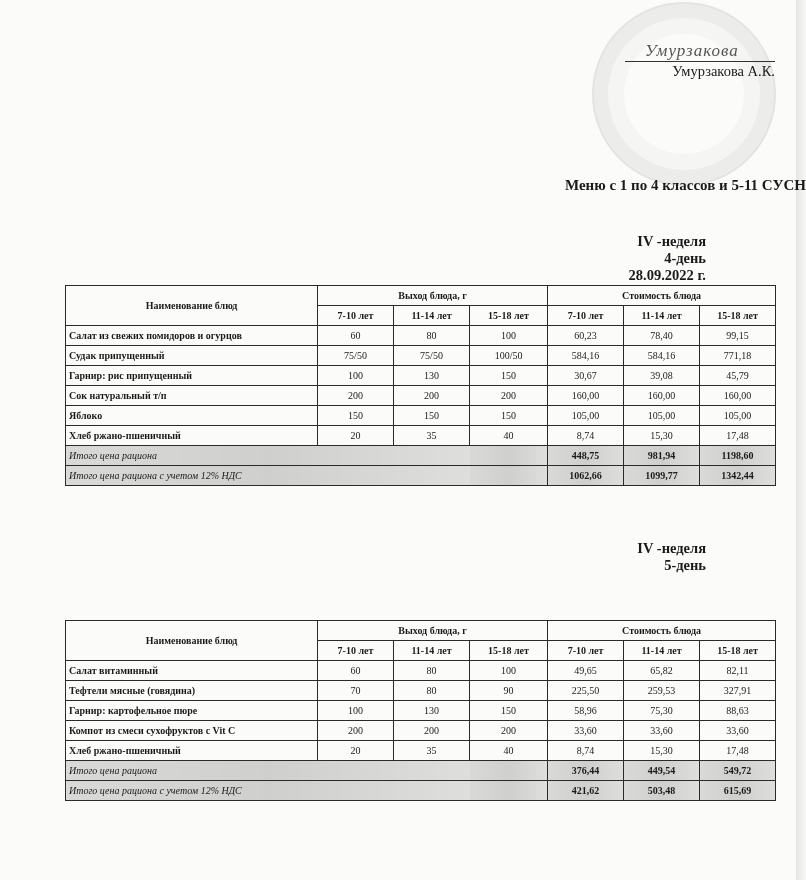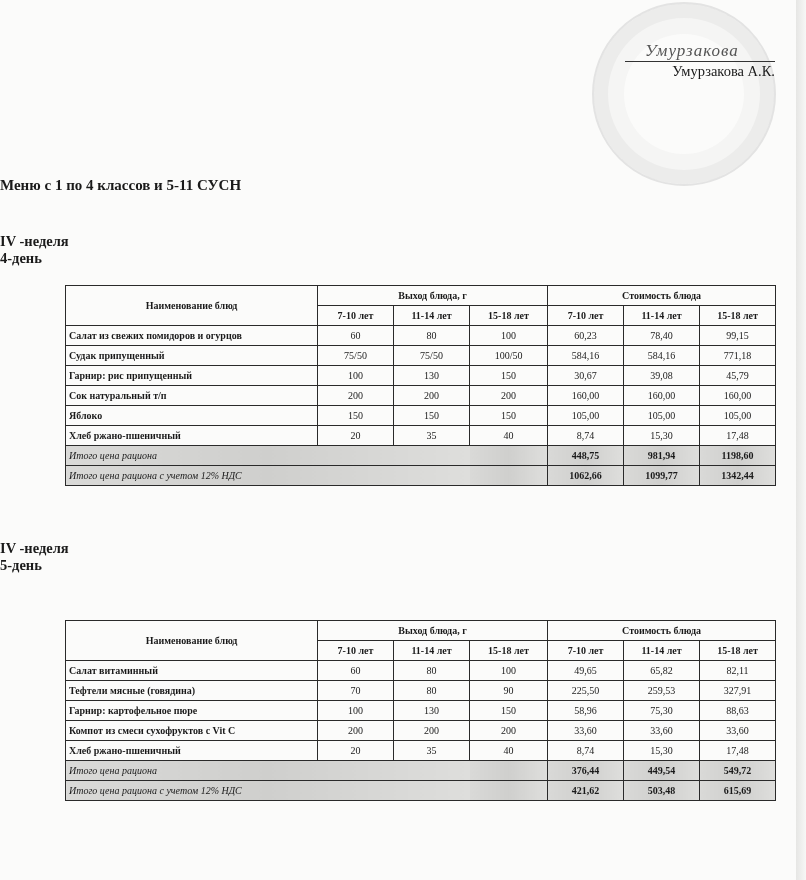--- a/index.html
+++ b/index.html
@@ -30,25 +30,25 @@
     }
     .approve .sig-line {
       display: block; margin-left: auto; width: 150px; height: 17px;
       border-bottom: 1px solid #333; position: relative;
     }
     .approve .sig {
       position: absolute; left: 20px; top: -3px; font-style: italic;
       font-size: 17px; color: #555; letter-spacing: 1px; font-family: Liberation Serif, serif;
     }
     .title {
-      position: absolute; left: 0; width: 806px; top: 177px; text-align: left;
+      position: absolute; left: 0; width: 806px; top: 177px; text-align: right;
       font-weight: bold; font-size: 15px;
     }
     .heading {
-      position: absolute; left: 0; width: 706px; text-align: left;
+      position: absolute; left: 0; width: 706px; text-align: right;
       font-weight: bold; font-size: 14.5px; line-height: 17px;
     }
     table.menu {
       position: absolute; left: 65px; width: 710px;
       border-collapse: collapse; font-size: 10px;
       table-layout: fixed;
     }
     table.menu td, table.menu th {
       border: 1px solid #2a2a2a; padding: 0 3px; height: 19px; line-height: 17px;
     }
@@ -75,20 +75,21 @@
     <span class="sig">Умурзакова</span>
   </span>
   <div>Умурзакова А.К.</div>
 </div>
 
 <div class="title">Меню с 1 по 4 классов и 5-11 СУСН</div>
 
 <div class="heading" style="top:233px;">
   <div>IV -неделя</div>
   <div>4-день</div>
+  <div>28.09.2022 г.</div>
 </div>
 
 <table class="menu" style="top:285px;">
   <colgroup>
     <col style="width:252px">
       <col style="width:76px">
       <col style="width:76px">
       <col style="width:78px">
       <col style="width:76px">
       <col style="width:76px">

